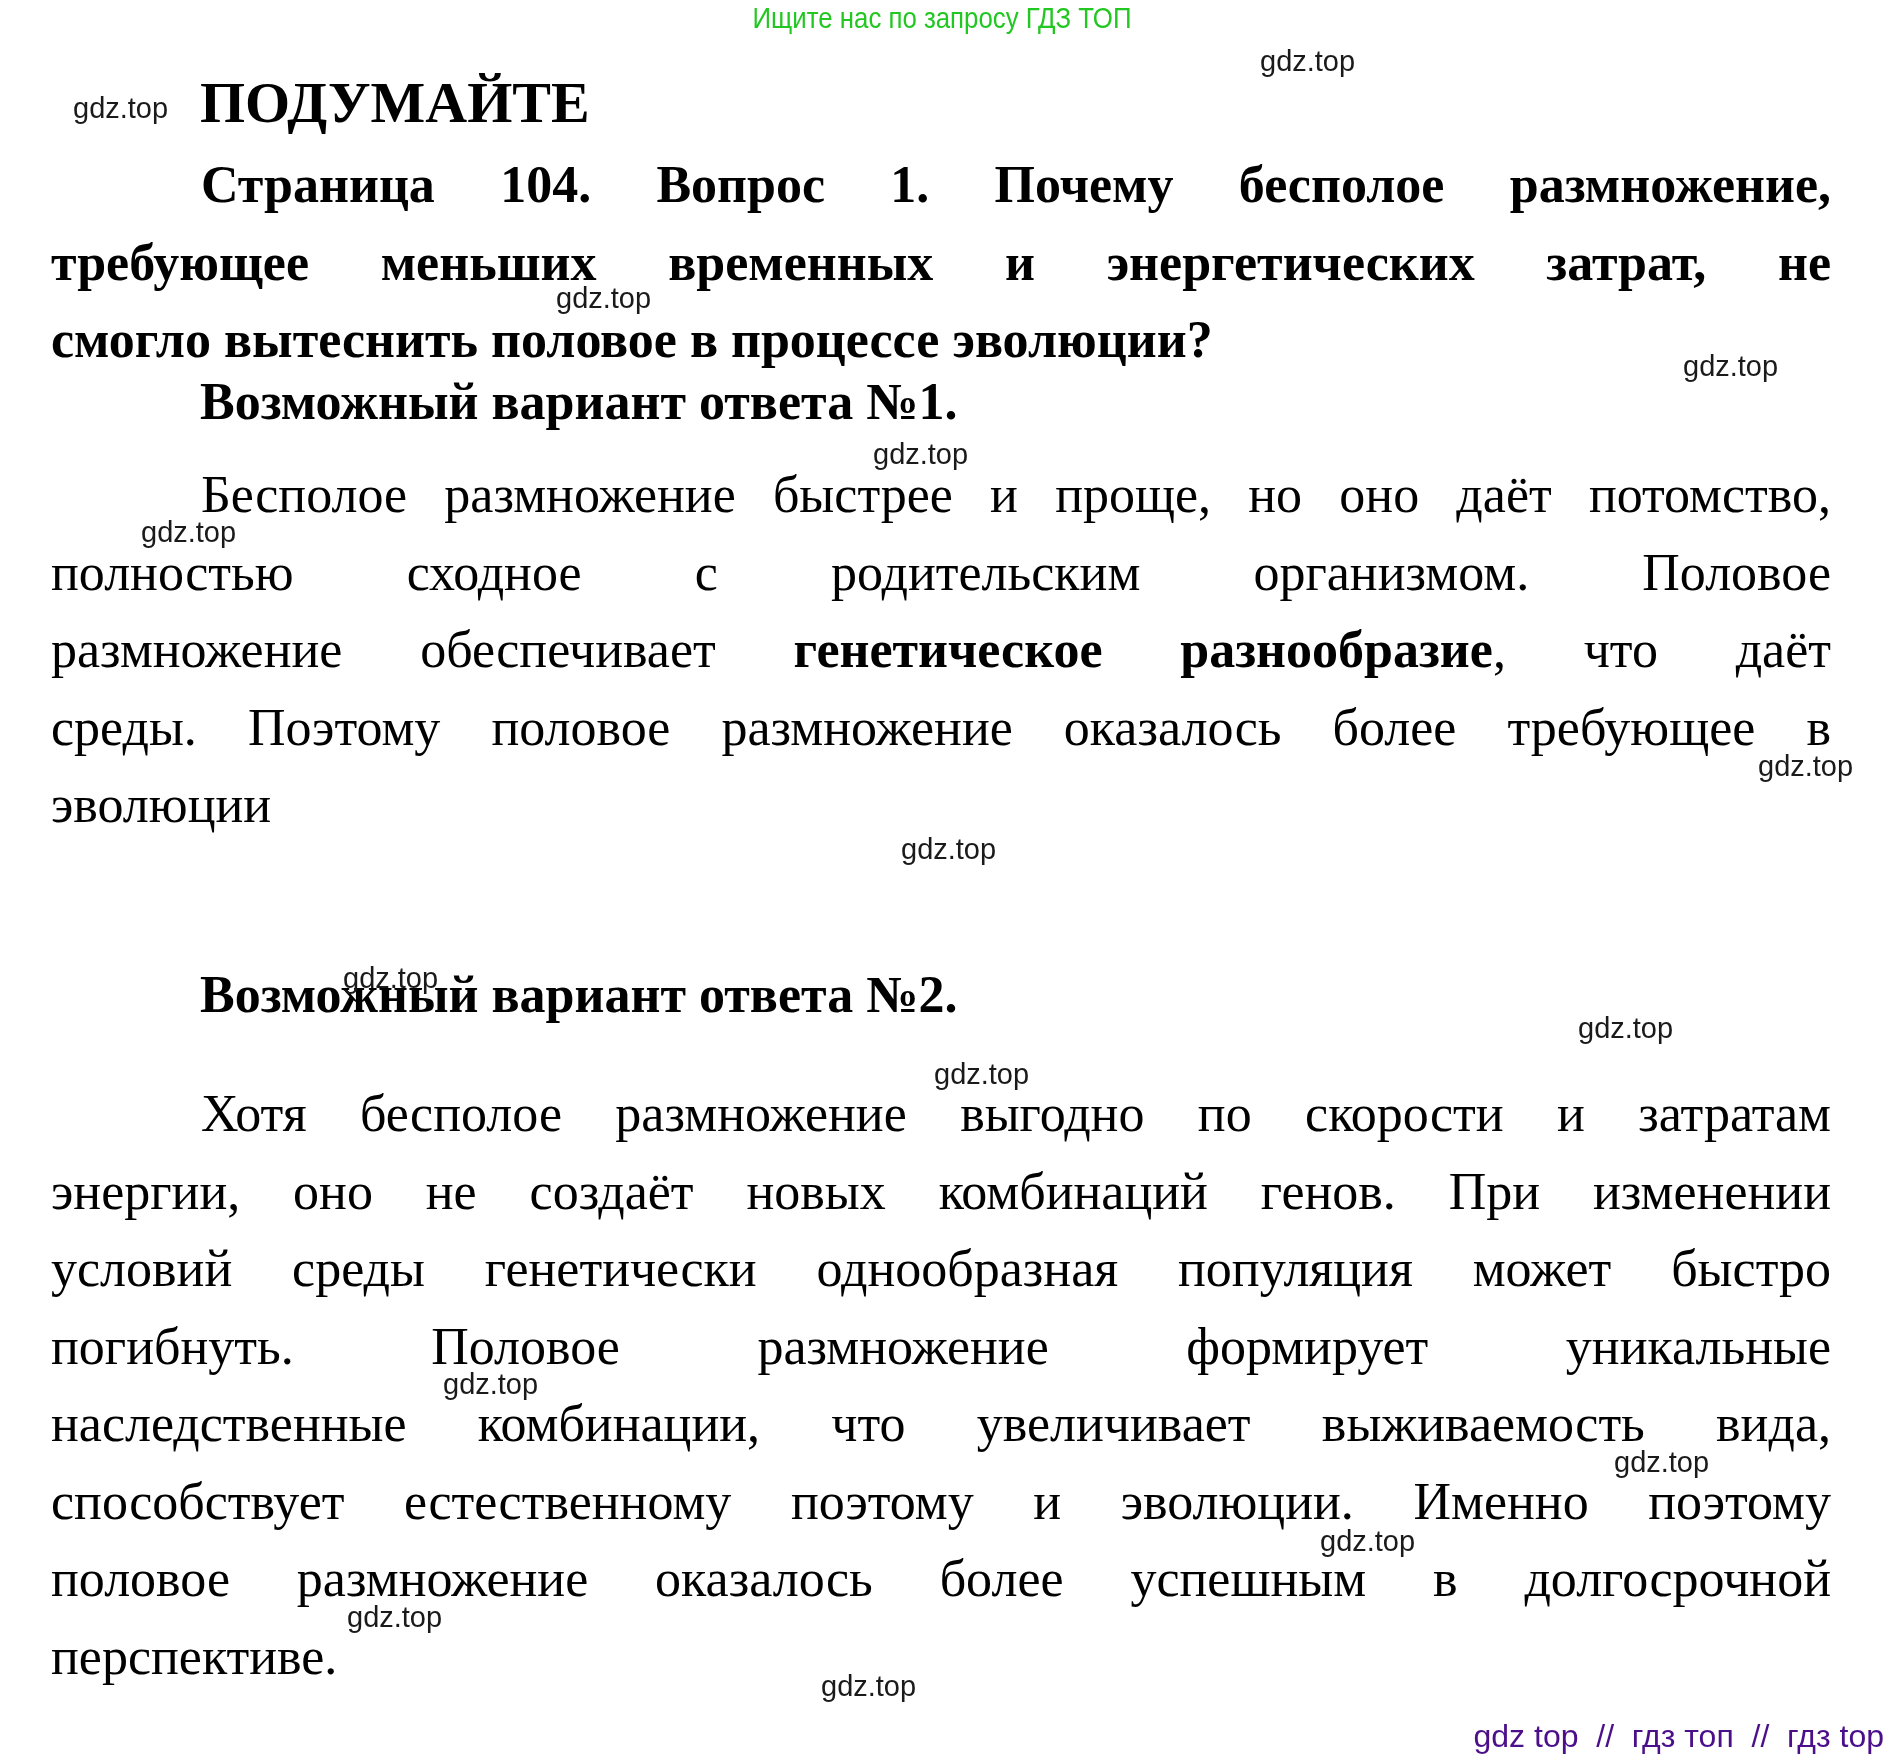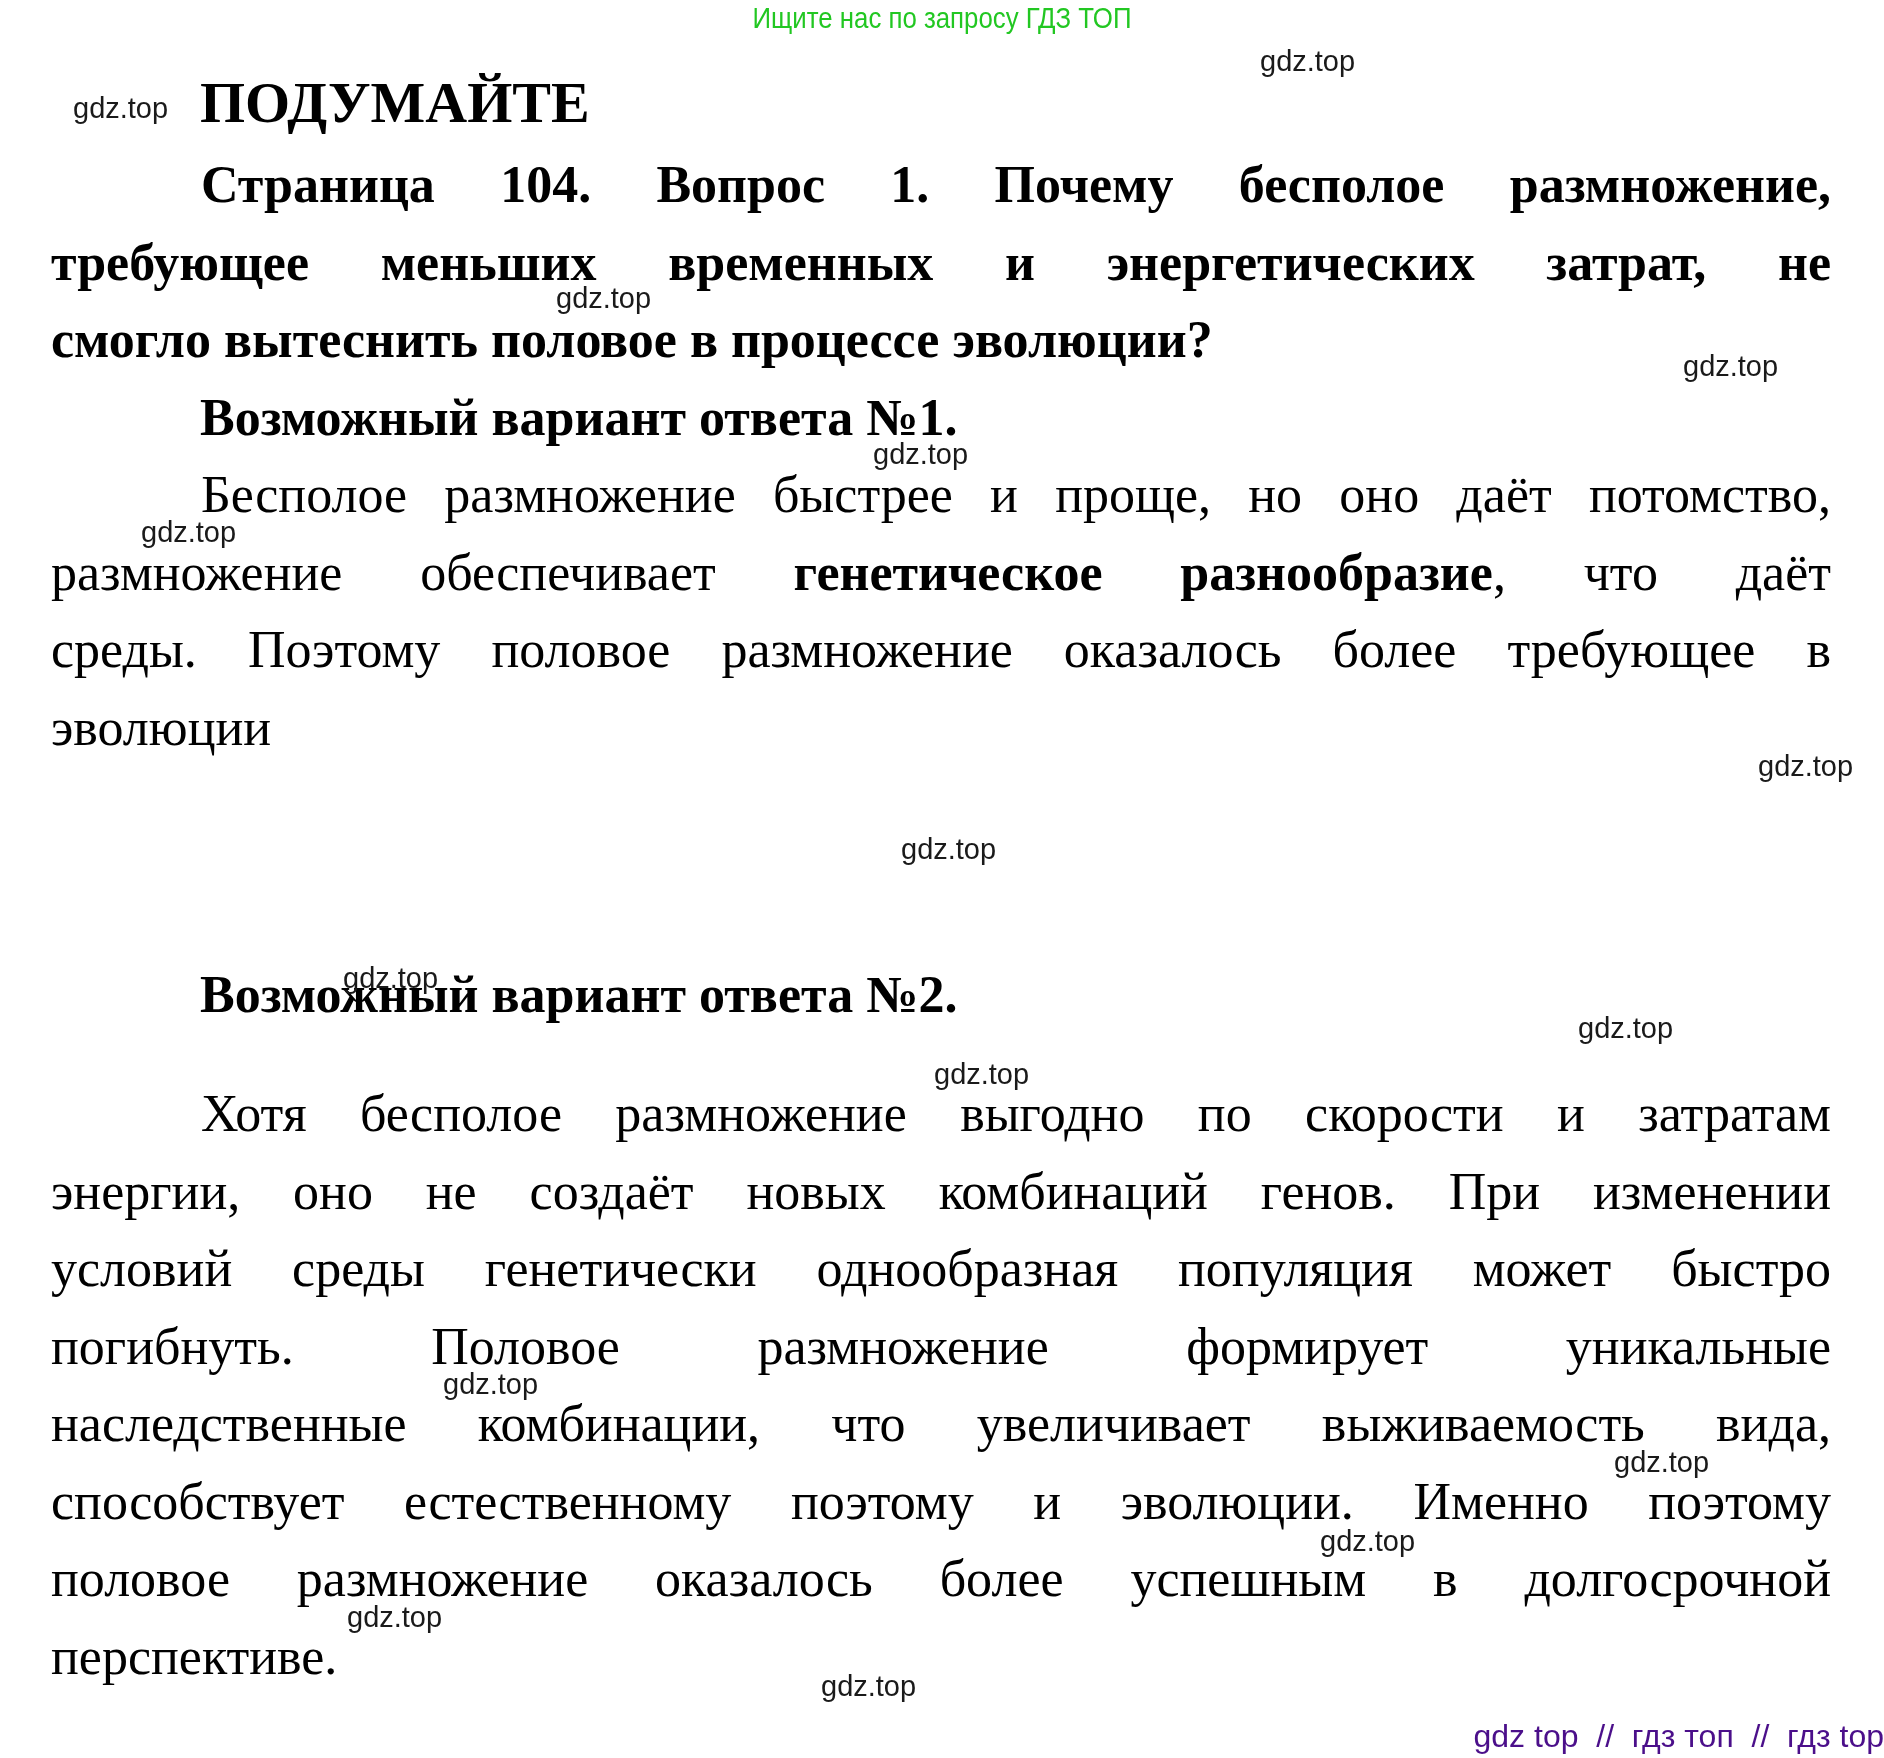--- a/index.html
+++ b/index.html
@@ -44,24 +44,25 @@
 <div class="top-banner">Ищите нас по запросу ГДЗ ТОП</div>
 
 <div class="page-heading serif">ПОДУМАЙТЕ</div>
 
 <div class="block bold serif" style="top:146px;">
   <span class="line first">Страница 104. Вопрос 1.     Почему бесполое размножение,</span>
   <span class="line">требующее меньших временных и энергетических затрат, не</span>
   <span class="line last">смогло вытеснить половое в процессе эволюции?</span>
 </div>
 
-<div class="answer-heading serif" style="top:383px;">Возможный вариант ответа №1.</div>
+<div class="answer-heading serif" style="top:367px;">Возможный вариант ответа №1.</div>
 
 <div class="block serif" style="top:456px;">
   <span class="line first">Бесполое размножение быстрее и проще, но оно даёт потомство,</span>
+  <span class="line">полностью сходное с родительским организмом. Половое</span>
   <span class="line"><span>размножение обеспечивает </span><b class="inline-bold">генетическое разнообразие</b><span>, что даёт</span></span>
   <span class="line">среды. Поэтому половое размножение оказалось более требующее в</span>
   <span class="line last">эволюции</span>
 </div>
 
 <div class="answer-heading serif" style="top:960px;text-align:center;">Возможный вариант ответа №2.</div>
 
 <div class="block serif" style="top:1075px;">
   <span class="line first">Хотя бесполое размножение выгодно по скорости и затратам</span>
   <span class="line">энергии, оно не создаёт новых комбинаций генов. При изменении</span>

